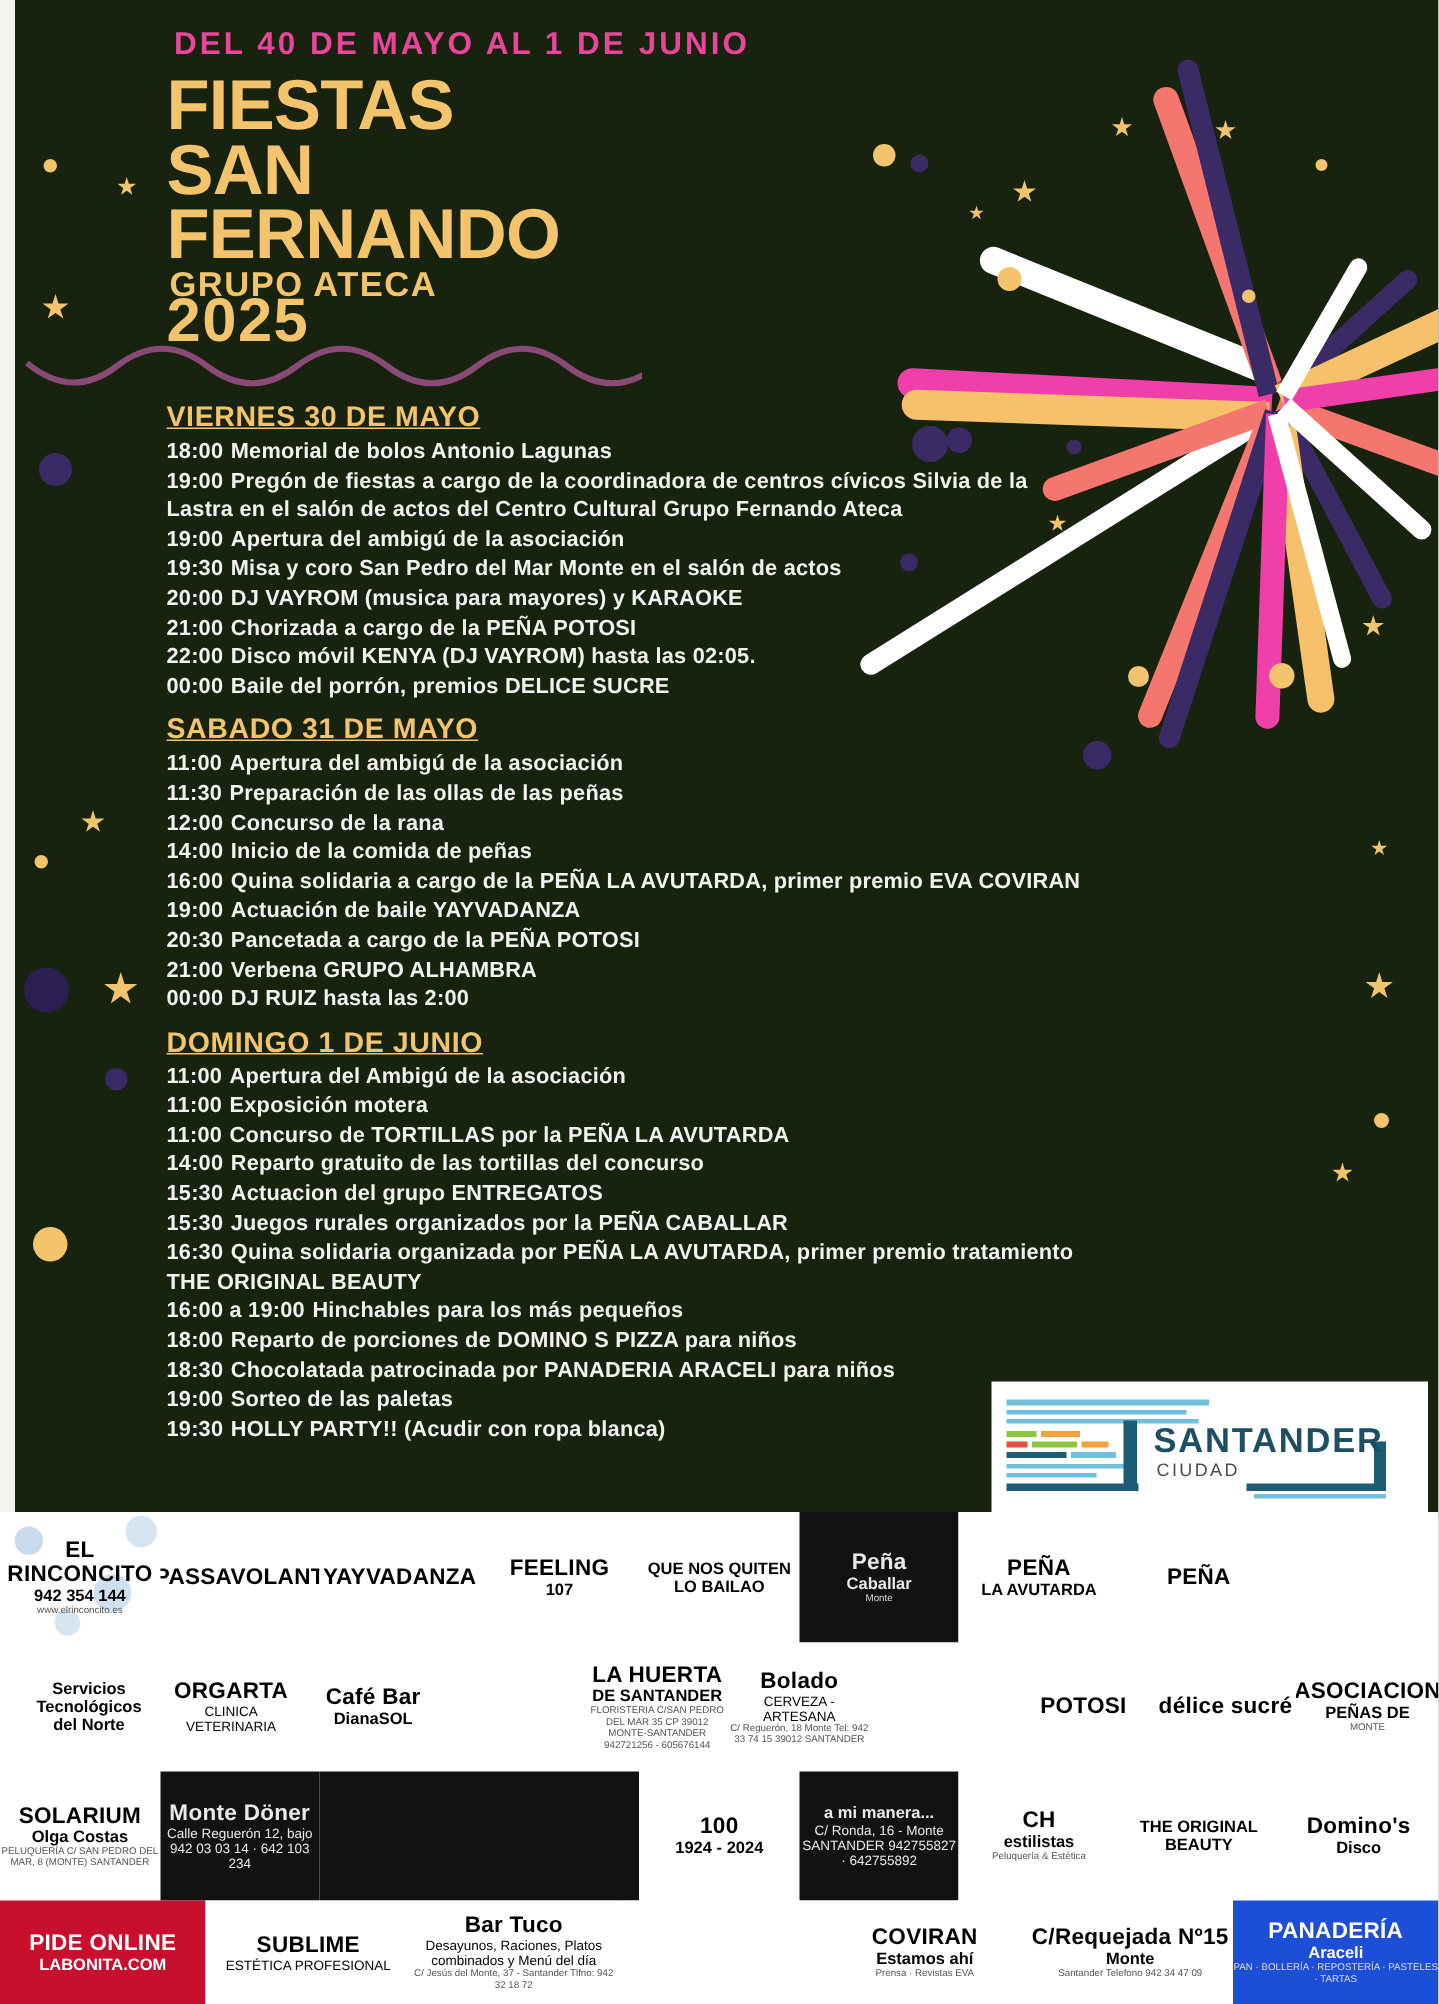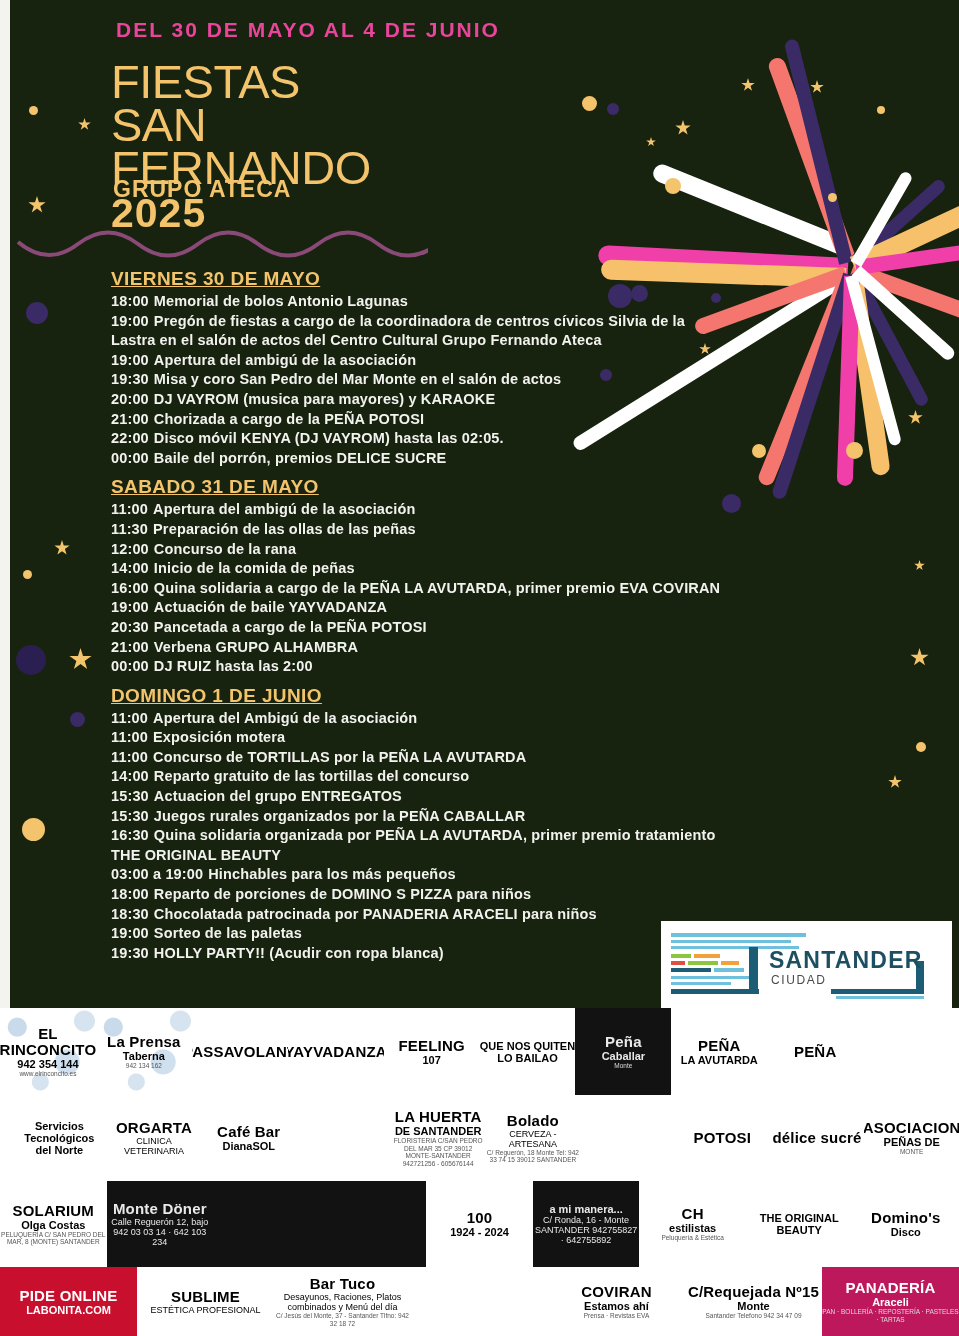--- a/index.html
+++ b/index.html
@@ -67,24 +67,24 @@
     position: absolute;
     left: 108px; top: 18px;
     color: #e8459b;
     font-size: 21px;
     font-weight: bold;
     letter-spacing: 2.0px;
     font-family: "Liberation Sans", sans-serif;
   }
   .fest-title {
     position: absolute;
-    left: 103px; top: 60px;
+    left: 103px; top: 48px;
     color: #f3c46c;
     font-size: 47px;
-    font-weight: normal;
+    font-weight: bold;
     line-height: 43px;
     letter-spacing: -0.5px;
   }
   .fest-title .ln { display:block; }
   .grupo {
     position:absolute;
     left:105px; top:176px;
     color:#f3c46c;
     font-size:23px;
     font-weight:bold;
@@ -191,21 +191,21 @@
   .blue-pattern {
     background:
       radial-gradient(circle at 18% 22%, rgba(120,165,205,.40) 0 9px, transparent 10px),
       radial-gradient(circle at 70% 62%, rgba(120,165,205,.35) 0 12px, transparent 13px),
       radial-gradient(circle at 42% 85%, rgba(120,165,205,.30) 0 8px, transparent 9px),
       radial-gradient(circle at 88% 15%, rgba(120,165,205,.30) 0 10px, transparent 11px),
       #ffffff;
   }
 
   .dark-slot { background:#121212; color:#e9e9e9; }
-  .green-slot { background:#be185d; color:#ffffff; }
+  .green-slot { background:#1d4ed8; color:#ffffff; }
   .red-slot { background:#c8102e; color:#ffffff; }
 </style>
 </head>
 <body>
 
 <div id="poster">
 
   <div class="poster-bg">
 
     <div class="deco">
@@ -272,21 +272,21 @@
     <div class="dot" style="left:62px; top:712px; width:15px; height:15px; background:#3a2a66;"></div>
     <div class="dot" style="left:14px; top:818px; width:23px; height:23px; background:#f3c46c;"></div>
     <div class="dot" style="left:908px; top:742px; width:10px; height:10px; background:#f3c46c;"></div>
 
     <div class="wave-sep">
       <svg width="420" height="46" viewBox="0 0 420 46" xmlns="http://www.w3.org/2000/svg">
         <path d="M10,20 Q40,45 70,22 T130,22 T190,22 T250,22 T310,22 T370,22 T430,22" fill="none" stroke="#8a4a77" stroke-width="4"></path>
       </svg>
     </div>
 
-    <div class="date-band">DEL 30 DE MAYO AL 4 DE JUNIO</div>
+    <div class="date-band">DEL 40 DE MAYO AL 1 DE JUNIO</div>
 
     <div class="fest-title">
       <span class="ln">FIESTAS</span>
       <span class="ln">SAN</span>
       <span class="ln">FERNANDO</span>
     </div>
     <div class="grupo">GRUPO ATECA</div>
     <div class="year">2025</div>
 
     <div class="schedule" id="schedule-root">
@@ -315,21 +315,21 @@
         </div>
         <div class="day-block">
           <div class="day-title">DOMINGO 1 DE JUNIO</div>
           <div class="event"><span class="t">11:00</span><span>Apertura del Ambigú de la asociación</span></div>
           <div class="event"><span class="t">11:00</span><span>Exposición motera</span></div>
           <div class="event"><span class="t">11:00</span><span>Concurso de TORTILLAS por la PEÑA LA AVUTARDA</span></div>
           <div class="event"><span class="t">14:00</span><span>Reparto gratuito de las tortillas del concurso</span></div>
           <div class="event"><span class="t">15:30</span><span>Actuacion del grupo ENTREGATOS</span></div>
           <div class="event"><span class="t">15:30</span><span>Juegos rurales organizados por la PEÑA CABALLAR</span></div>
           <div class="event"><span class="t">16:30</span><span>Quina solidaria organizada por PEÑA LA AVUTARDA, primer premio tratamiento THE ORIGINAL BEAUTY</span></div>
-          <div class="event"><span class="t">03:00 a 19:00</span><span>Hinchables para los más pequeños</span></div>
+          <div class="event"><span class="t">16:00 a 19:00</span><span>Hinchables para los más pequeños</span></div>
           <div class="event"><span class="t">18:00</span><span>Reparto de porciones de DOMINO S PIZZA para niños</span></div>
           <div class="event"><span class="t">18:30</span><span>Chocolatada patrocinada por PANADERIA ARACELI para niños</span></div>
           <div class="event"><span class="t">19:00</span><span>Sorteo de las paletas</span></div>
           <div class="event"><span class="t">19:30</span><span>HOLLY PARTY!! (Acudir con ropa blanca)</span></div>
         </div>
       </div>
 
   </div>
 
   <div class="page-edge-left"></div>
@@ -356,25 +356,20 @@
     <div class="sant-sub">CIUDAD</div>
   </div>
 
   <div class="sponsors" id="sponsors-root">
       <div class="srow" style="top: 0px; height: 87px;">
         <div class="slot blue-pattern" style="flex: 1 1 0px;">
           <div class="big">EL RINCONCITO</div>
           <div class="mid">942 354 144</div>
           <div class="tiny">www.elrinconcito.es</div>
         </div>
-        <div class="slot blue-pattern" style="flex: 1 1 0px;">
-          <div class="big">La Prensa</div>
-          <div class="mid">Taberna</div>
-          <div class="tiny">942 134 162</div>
-        </div>
         <div class="slot" style="flex: 1 1 0px;">
           <div class="big">PASSAVOLANT</div>
         </div>
         <div class="slot" style="flex: 1 1 0px;">
           <div class="big">YAYVADANZA</div>
         </div>
         <div class="slot" style="flex: 1 1 0px;">
           <div class="big">FEELING</div>
           <div class="mid">107</div>
         </div>

